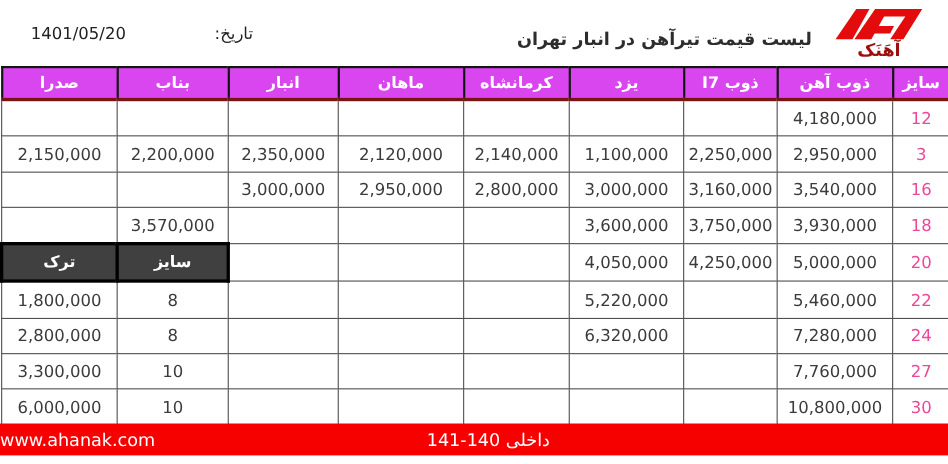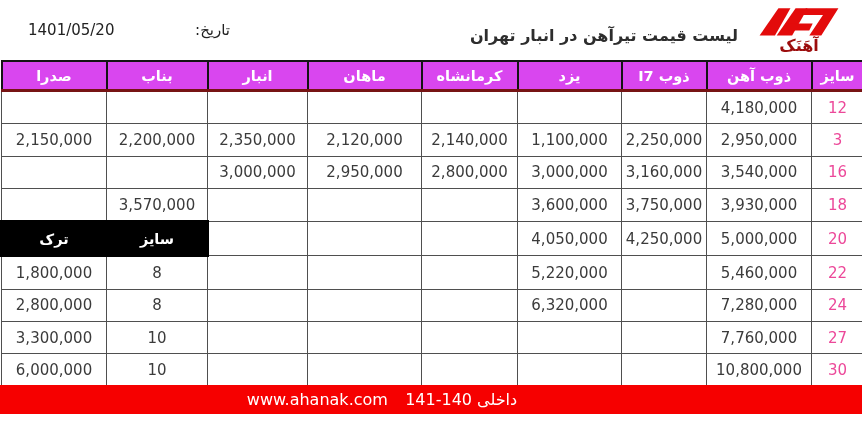--- a/index.html
+++ b/index.html
@@ -29,31 +29,31 @@
     height:27px;border:2px solid #141414;border-bottom:3px solid #771414;
     padding:0;
   }
   tbody td{
     height:31.3px;border:1px solid #4f4f4f;background:#fff;
     text-align:center;vertical-align:middle;
     font-size:15px;color:#3b3b3b;padding:0;
   }
   td.size-cell{color:#ec4899;}
   td.subhdr{
-    background:#000000;color:#ffffff;font-weight:bold;font-size:14.5px;
+    background:#404040;color:#ffffff;font-weight:bold;font-size:14.5px;
     border:3px solid #000000;
   }
   
   .footer-bar{
     position:absolute;left:0;top:385px;width:862px;height:29px;
     background:#f60000;color:#ffffff;
     display:grid;grid-template-columns:45% 15% 40%;align-items:center;
     font-size:16px;
   }
-  .footer-bar span{text-align:right;white-space:nowrap;margin-left:20px;}
+  .footer-bar span{text-align:left;white-space:nowrap;}
 </style>
 </head>
 <body>
 
 <div class="topbar">
   <div class="date-block" dir="rtl">
     <span>تاریخ:</span>
     <span dir="ltr">1401/05/20</span>
   </div>
   <div class="page-title" dir="rtl">لیست قیمت تیرآهن در انبار تهران</div>

